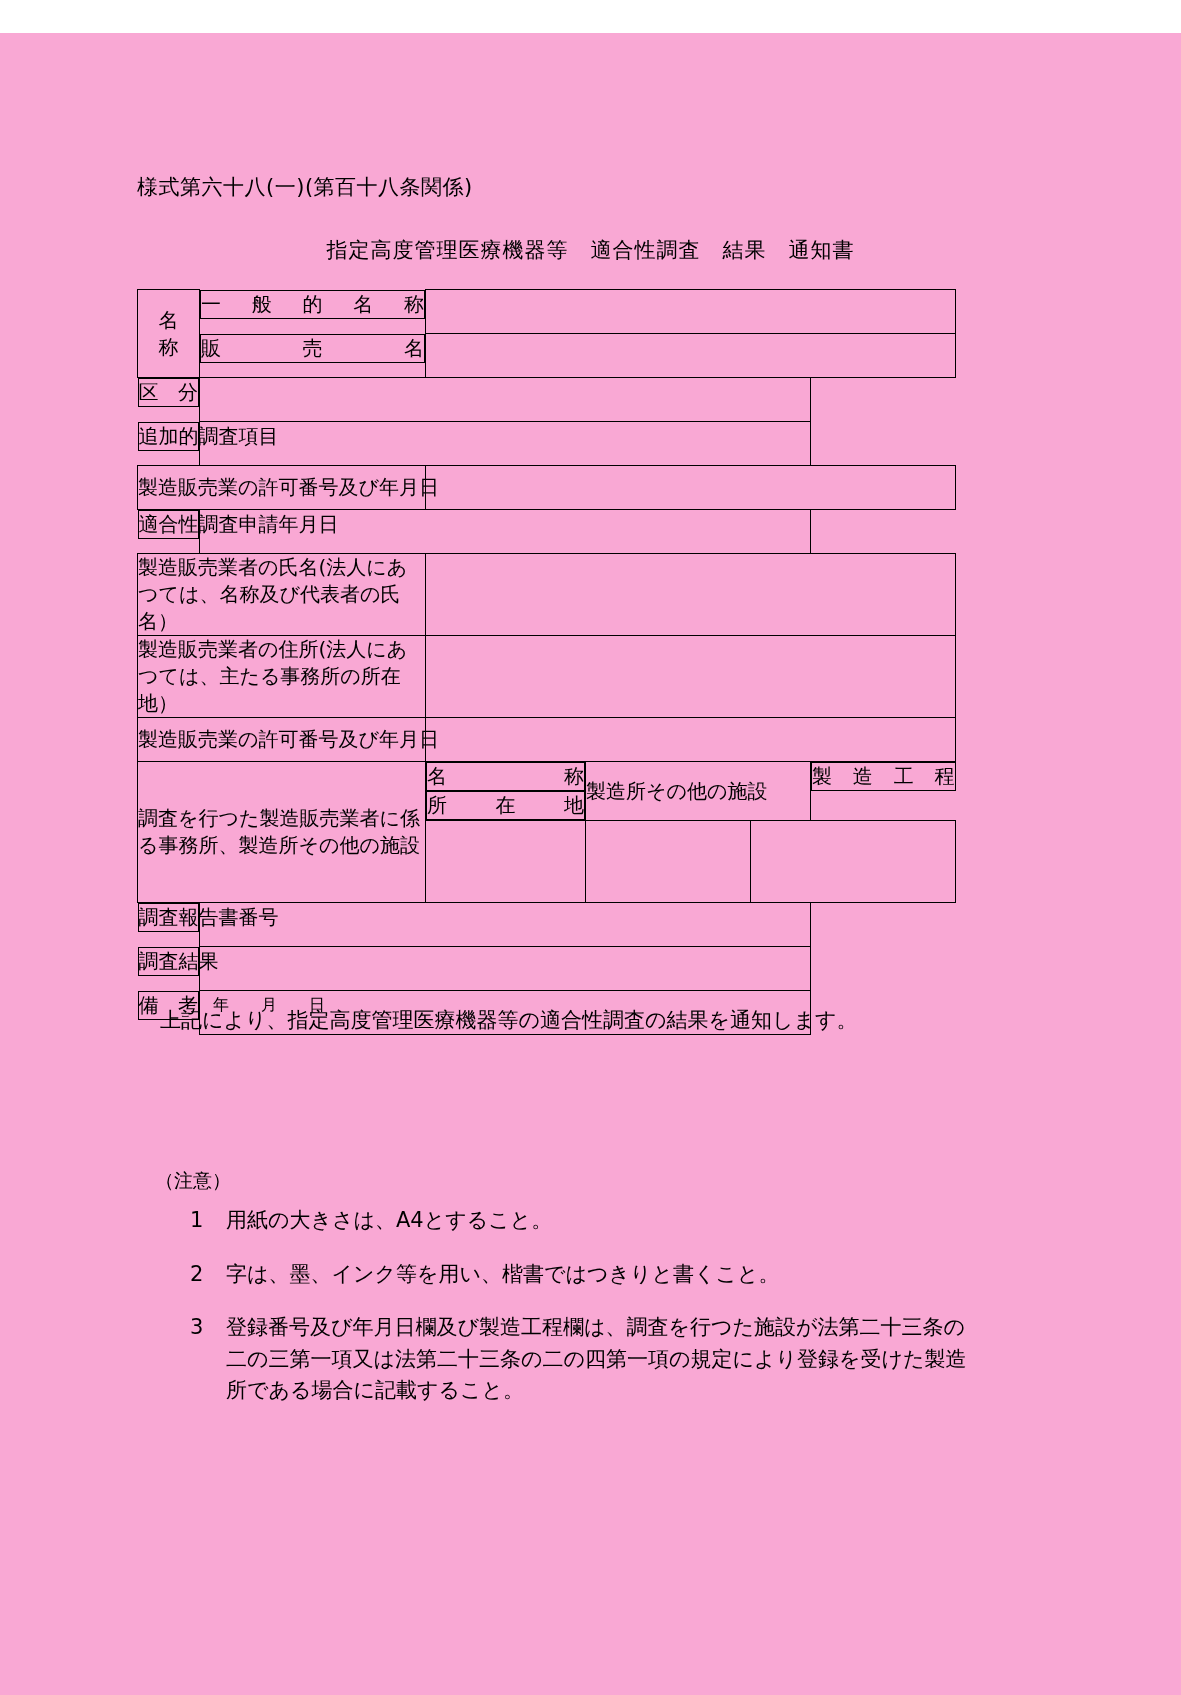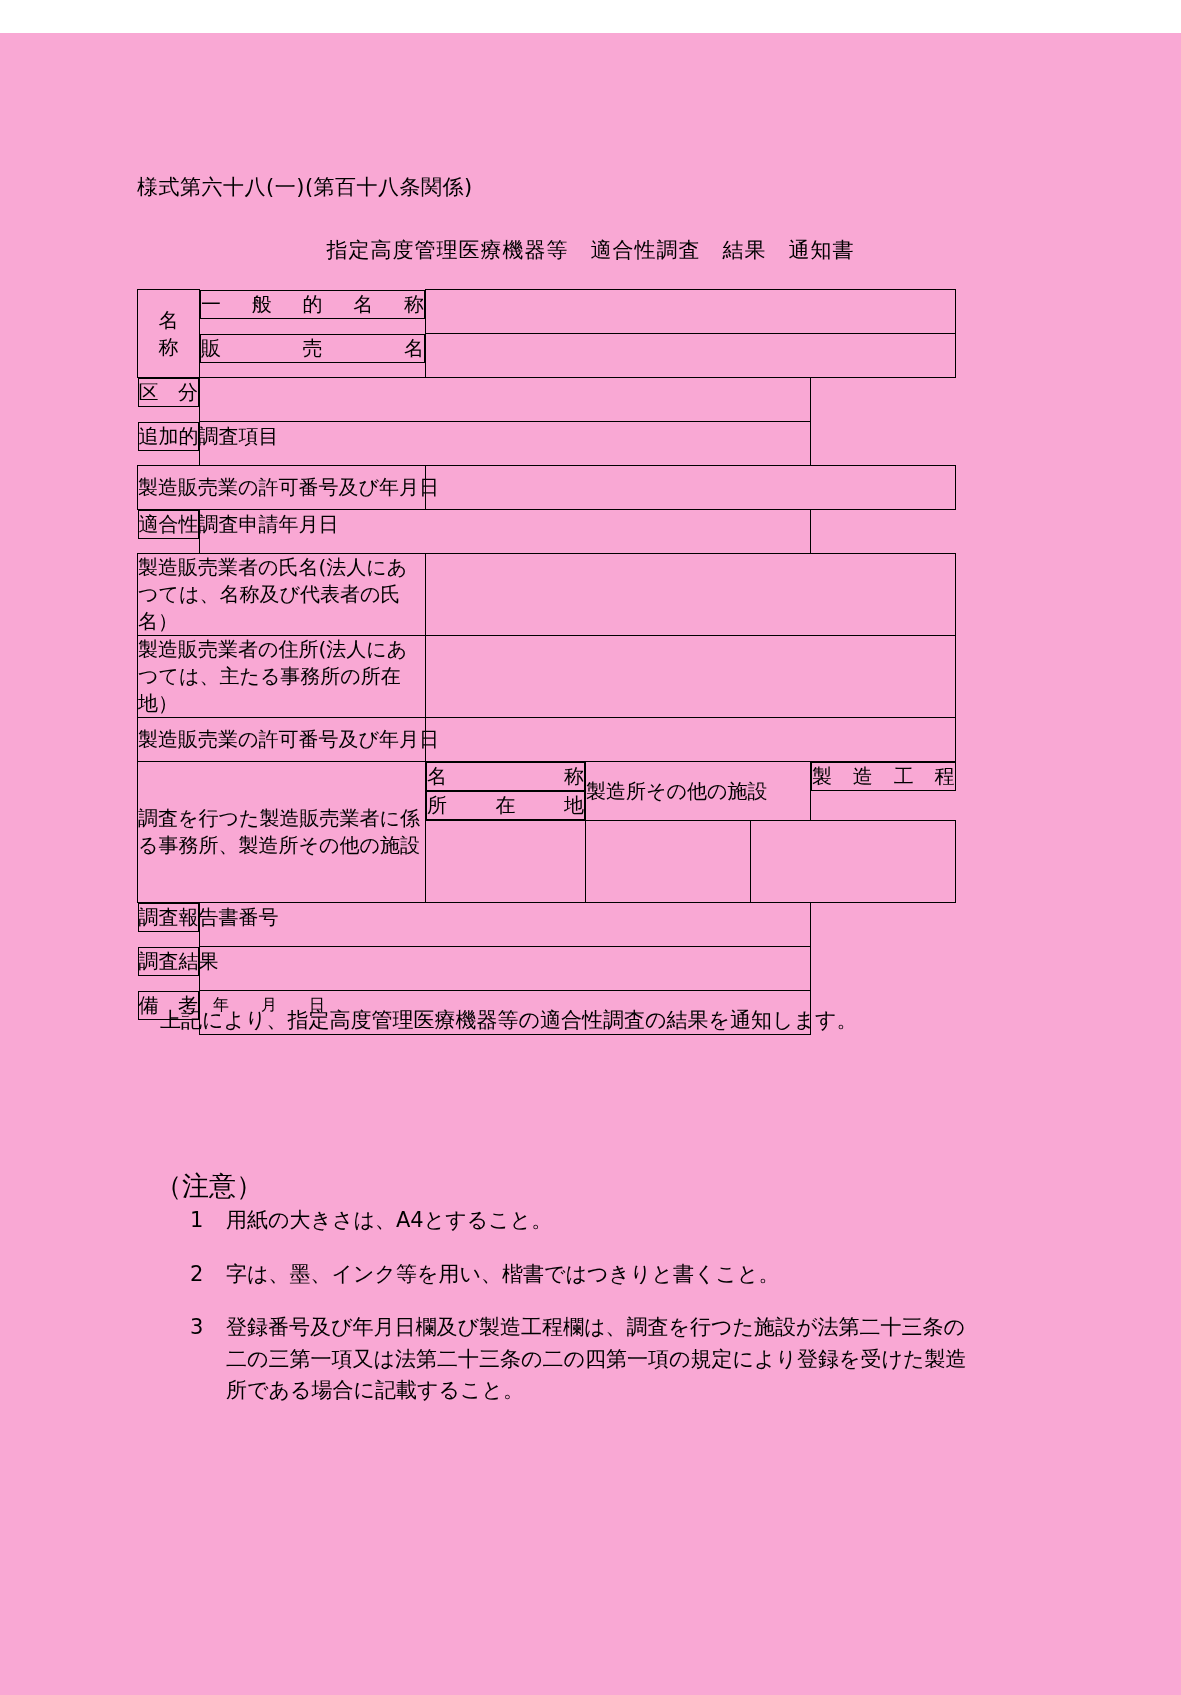--- a/index.html
+++ b/index.html
@@ -122,21 +122,21 @@
     display: inline-block;
     vertical-align: middle;
     padding-left: 16px;
     position: relative;
     top: 10px;
   }
   .notes-title {
     position: absolute;
     left: 155px;
     top: 1135px;
-    font-size: 27px;
+    font-size: 19px;
     white-space: nowrap;
   }
   .notes {
     position: absolute;
     left: 190px;
     top: 1172px;
     width: 790px;
     font-size: 21px;
   }
   .note-item {

